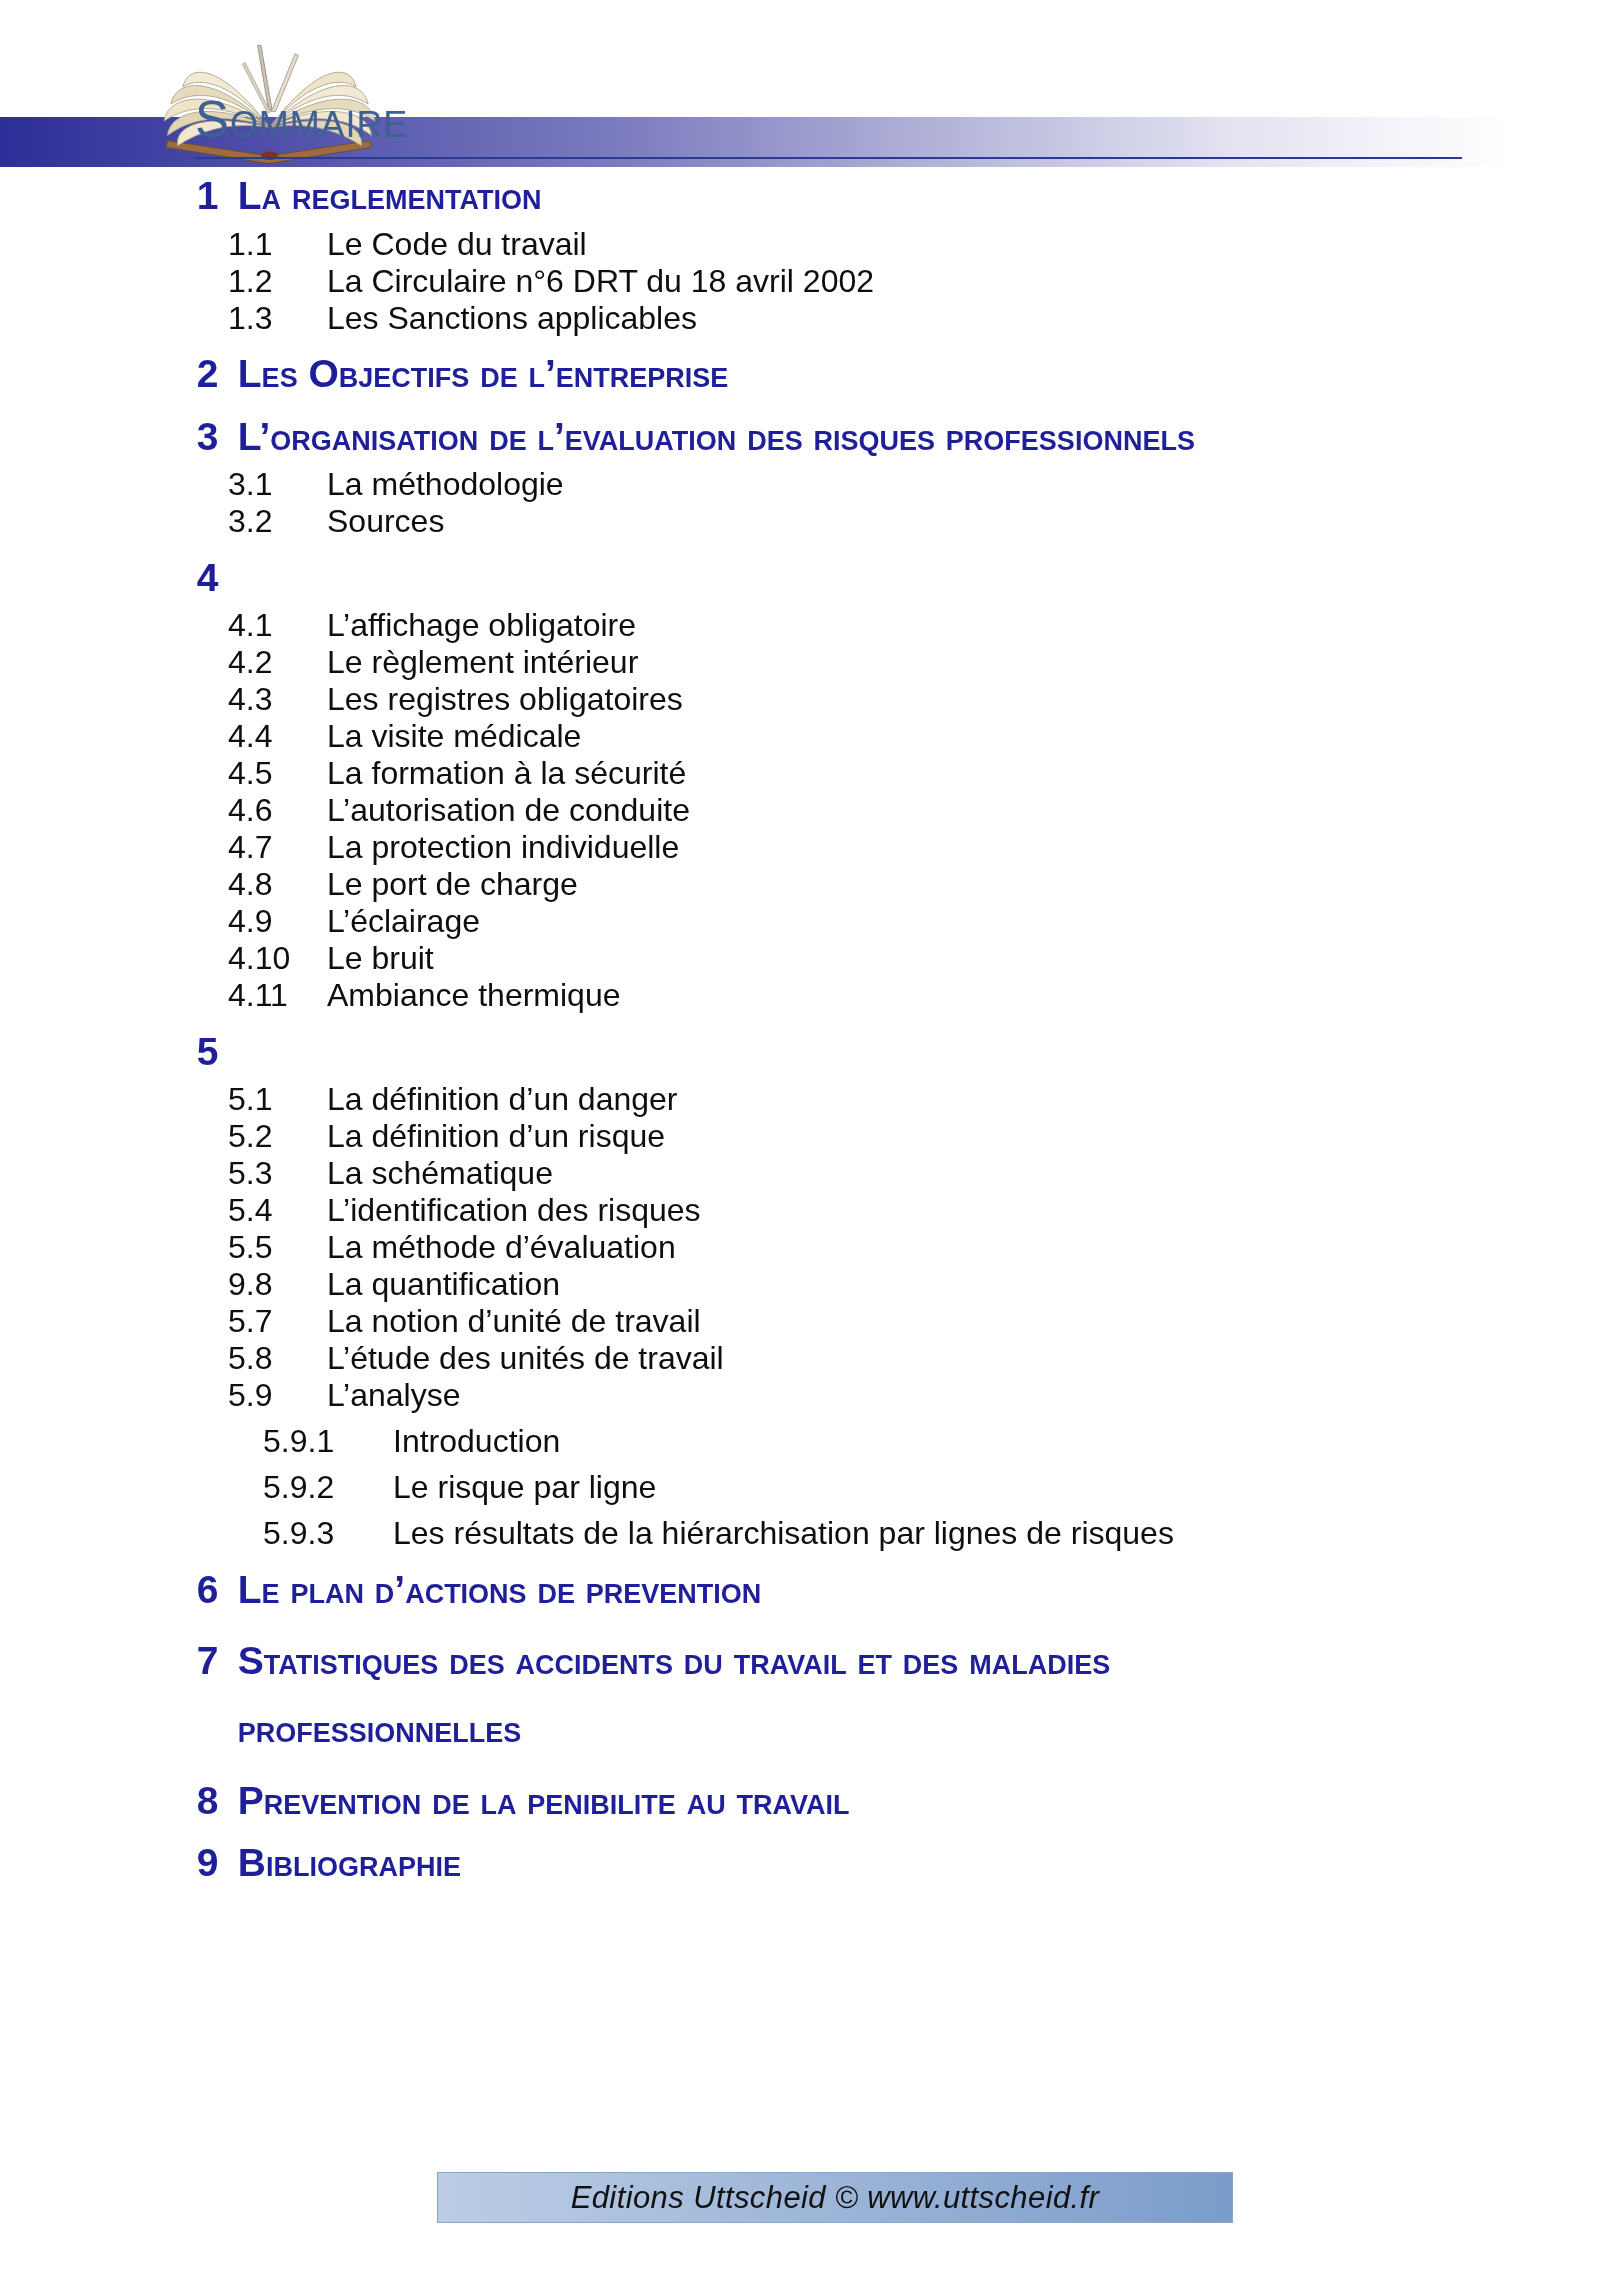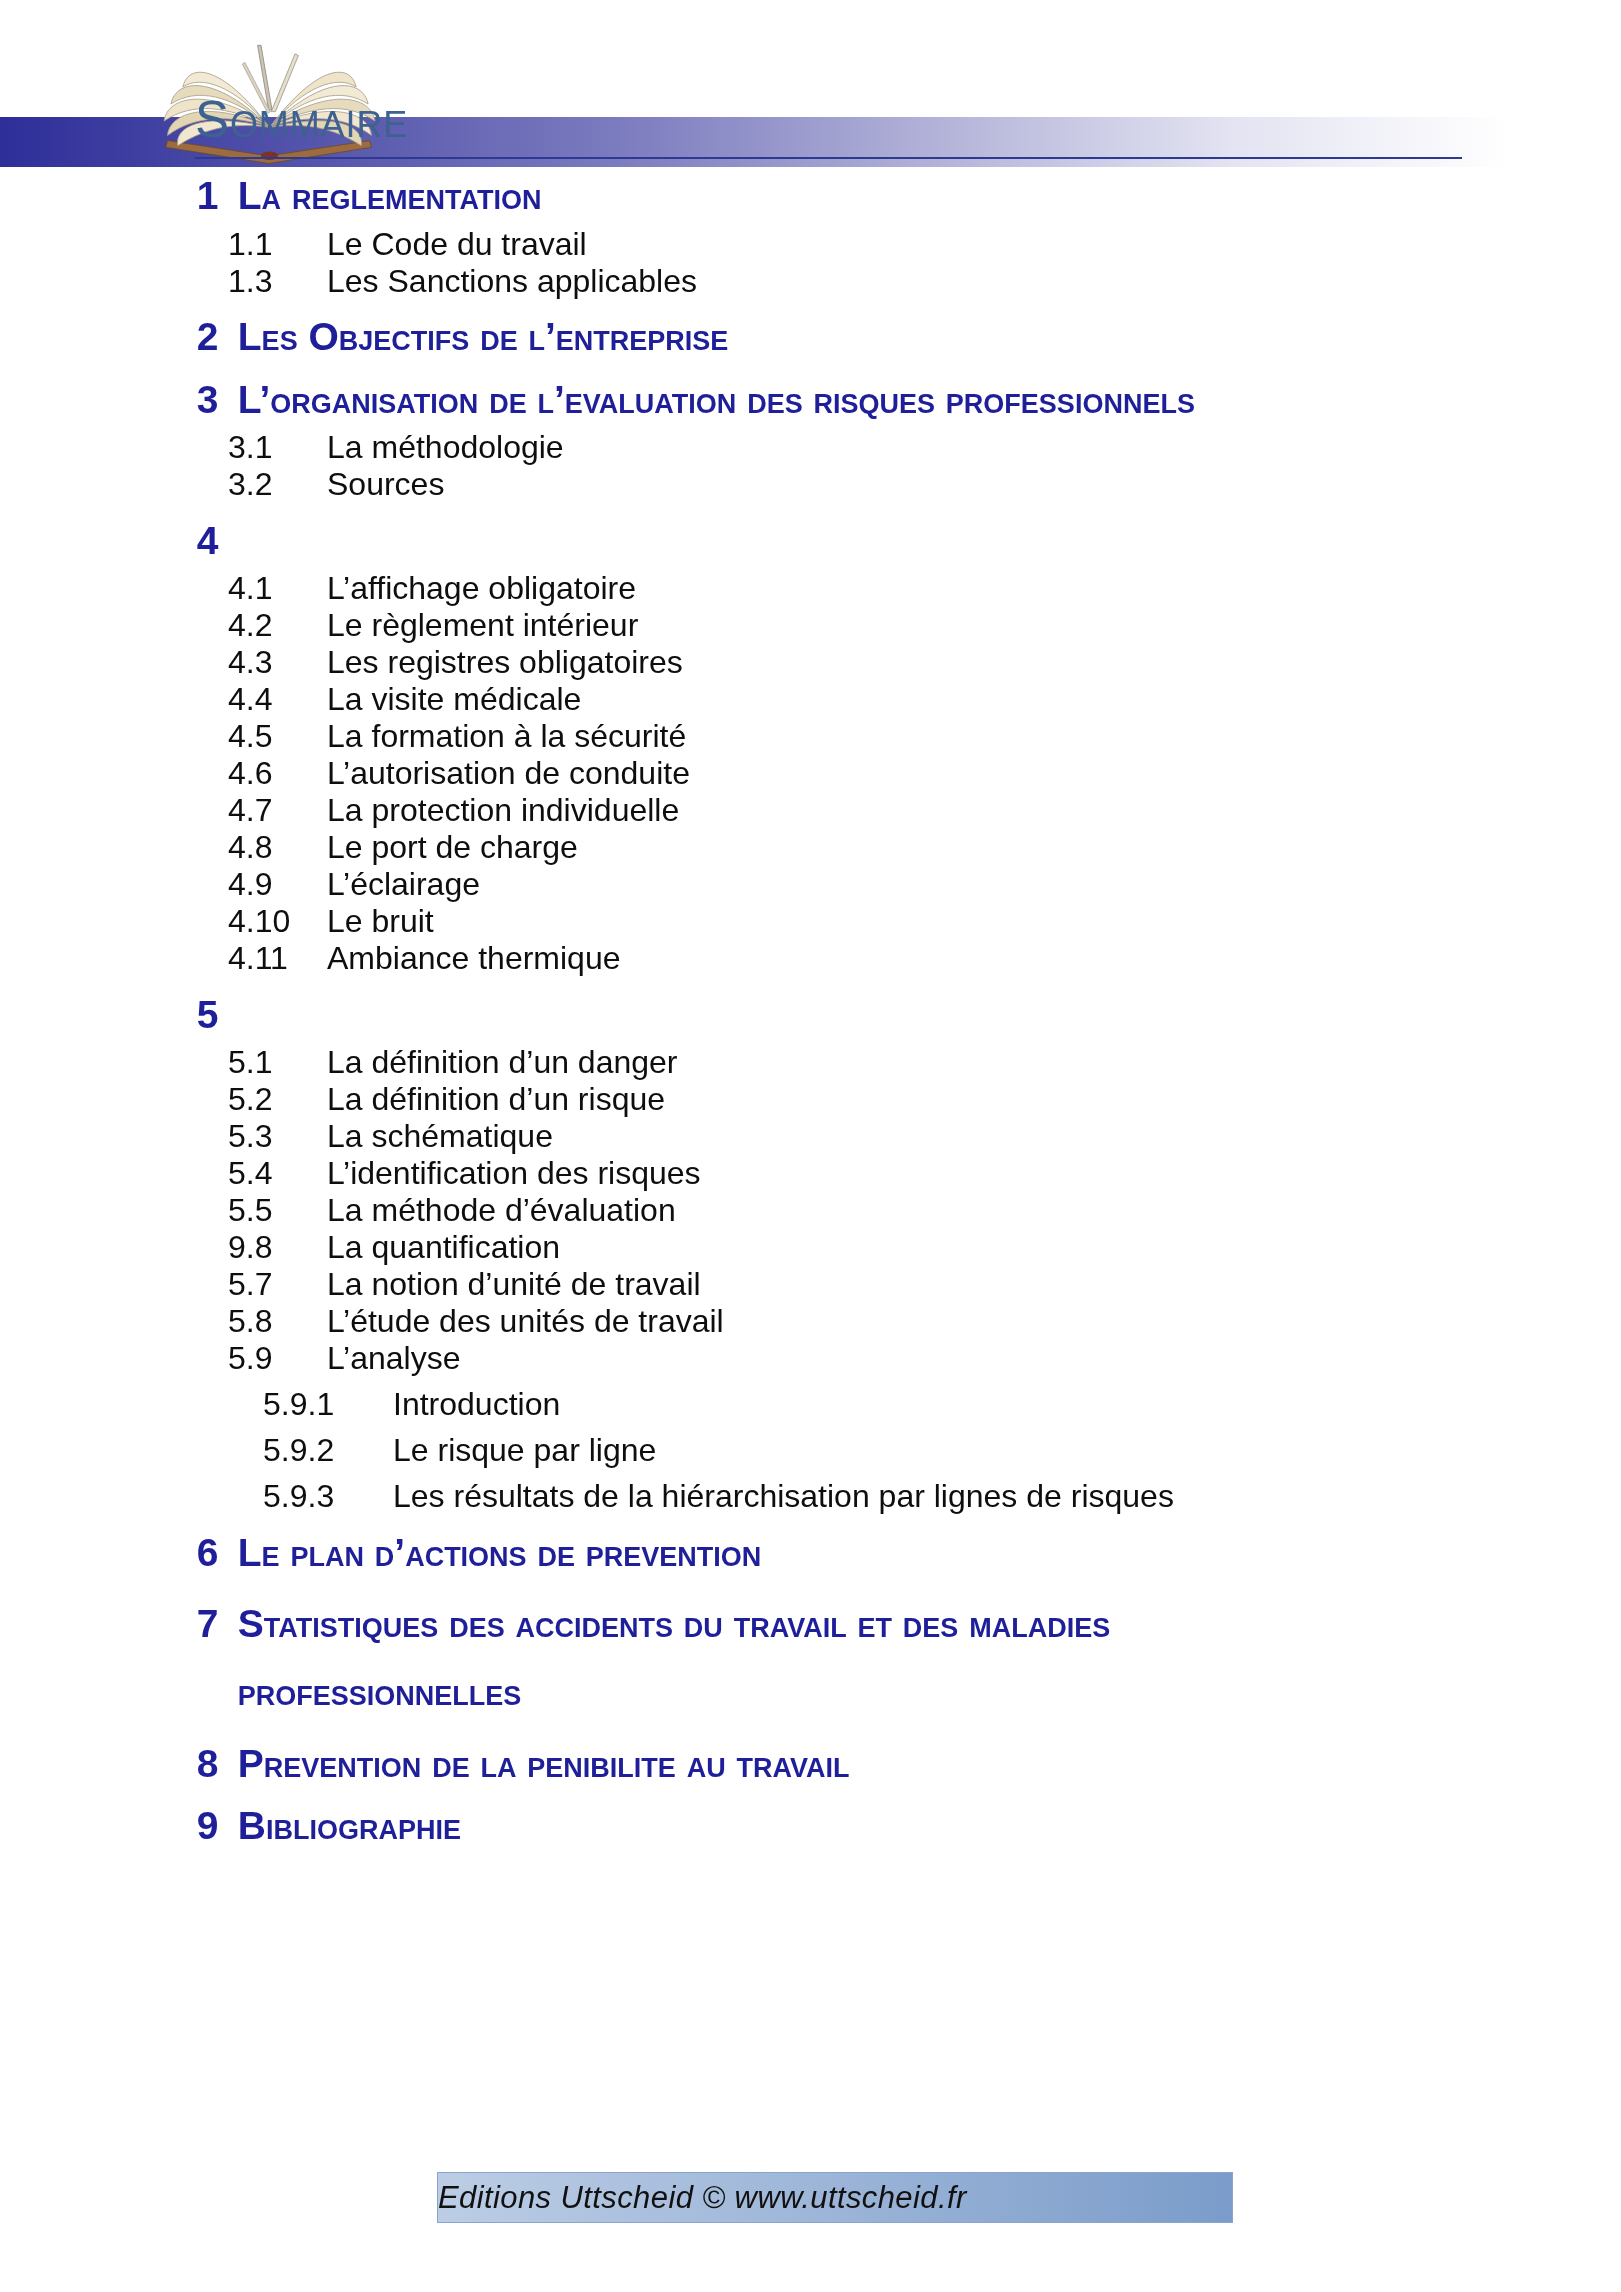--- a/index.html
+++ b/index.html
@@ -89,20 +89,21 @@
     position: absolute;
     left: 437px; top: 2172px;
     width: 796px; height: 51px;
     box-sizing: border-box;
     background: linear-gradient(to right,
       var(--footer-bar-left, #bccde5),
       var(--footer-bar-right, #7b9cca));
     border: 0.9px solid var(--footer-border, #8ba4cb);
     display: flex;
     align-items: center;
+    justify-content: center;
   }
   .footer-text {
     font-style: italic;
     font-size: 31px;
     letter-spacing: 0.4px;
     color: #111111;
   }
 </style>
 </head>
 <body>
@@ -144,20 +145,24 @@
     <div class="toc">
         <div class="toc-row l1">
           <span class="num">1</span>
           <span class="label">La reglementation</span>
         </div>
         <div class="toc-row l2">
           <span class="num">1.1</span>
           <span class="label">Le Code du travail</span>
         </div>
         <div class="toc-row l2">
+          <span class="num">1.2</span>
+          <span class="label">La Circulaire n°6 DRT du 18 avril 2002</span>
+        </div>
+        <div class="toc-row l2">
           <span class="num">1.3</span>
           <span class="label">Les Sanctions applicables</span>
         </div>
         <div class="toc-row l1">
           <span class="num">2</span>
           <span class="label">Les Objectifs de l’entreprise</span>
         </div>
         <div class="toc-row l1">
           <span class="num">3</span>
           <span class="label">L’organisation de l’evaluation des risques professionnels</span>

